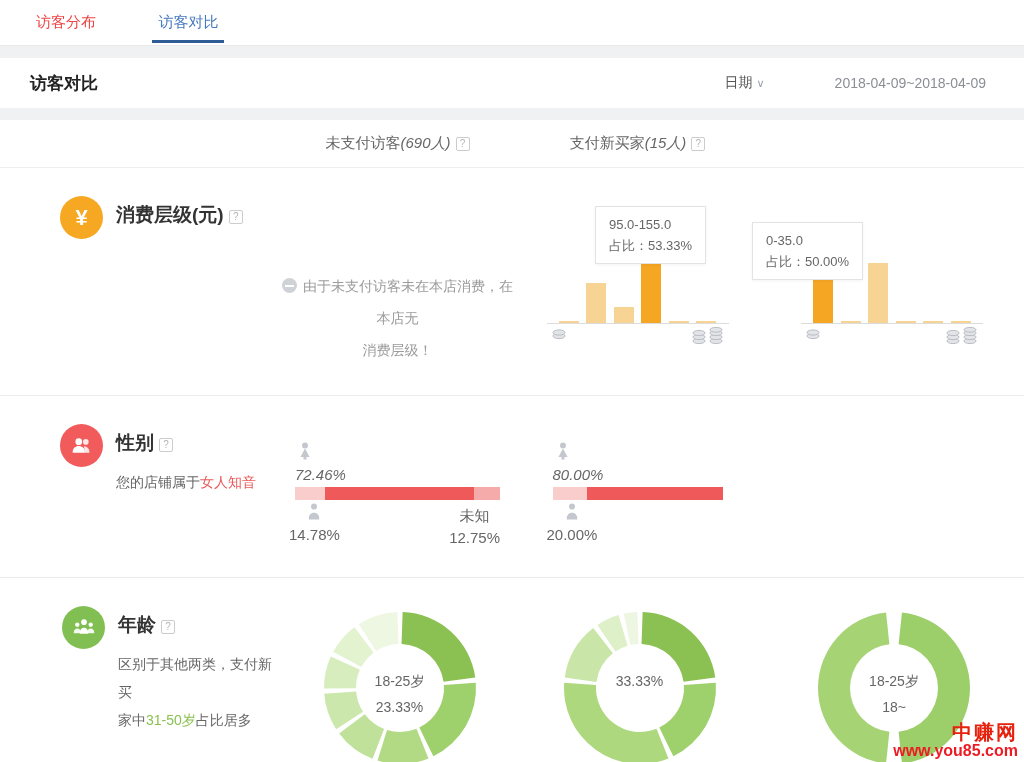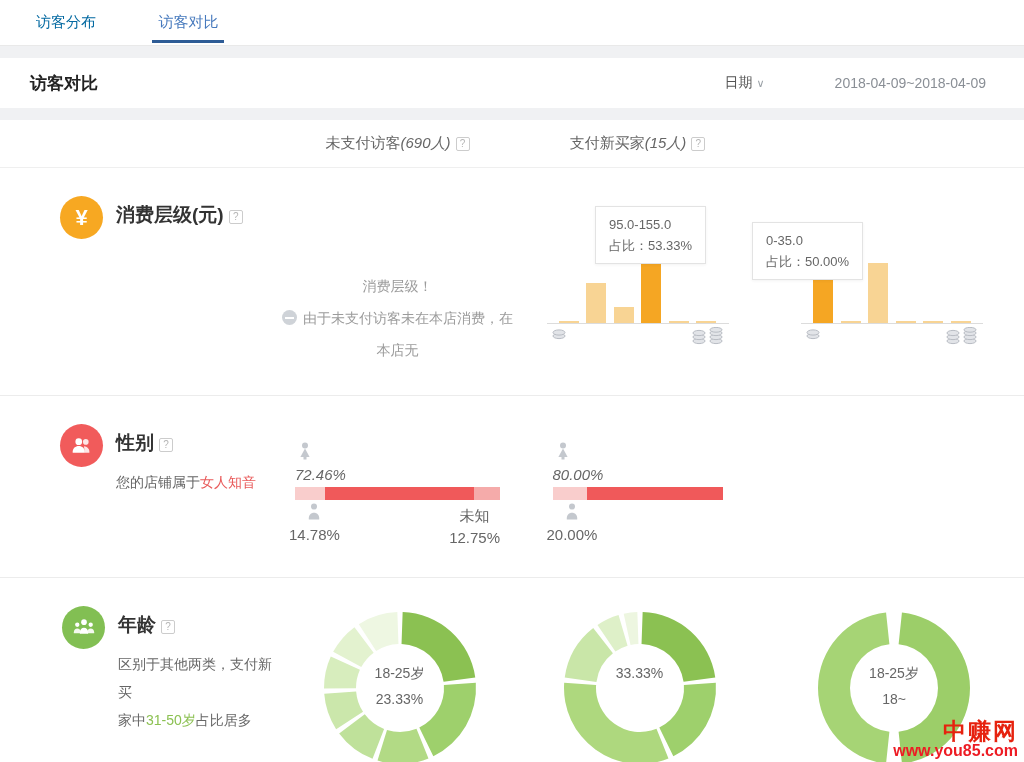--- a/index.html
+++ b/index.html
@@ -4,21 +4,21 @@
 <style>
   * { margin:0; padding:0; box-sizing:border-box; }
   html,body { background:#fff; }
   .page {
     position:relative; width:1024px; height:762px; overflow:hidden;
     background:#fff; font-family:"Liberation Sans","DejaVu Sans",sans-serif; color:#333;
   }
   
   .tabbar { height:46px; padding-left:30px; border-bottom:1px solid #e9e9e9; background:#fff; }
   .tab { display:inline-block; padding:13px 6px 8px; margin-right:46px; font-size:15px;
-         color:#0369a1; cursor:pointer; border-bottom:3px solid transparent; }
+         color:#ef4444; cursor:pointer; border-bottom:3px solid transparent; }
   .tab.active { color:#4679bd; border-bottom-color:#2e5c96; }
   .band { height:12px; background:#f0f1f3; }
   
   .sec-header { height:50px; display:flex; align-items:center; background:#fff; }
   .sec-title { font-size:17px; font-weight:bold; color:#222; margin-left:30px; flex:0 0 auto; }
   .sec-header .spacer { flex:1; }
   .date-picker { font-size:14px; color:#555; margin-right:70px; cursor:pointer; }
   .chev { color:#9aa0a6; font-size:11px; margin-left:4px; }
   .date-value { font-size:14px; color:#8a8f96; margin-right:38px; }
   
@@ -66,25 +66,25 @@
   .g-femblock { text-align:left;font-style:italic; }
   .g-pct { font-size:15px; color:#666; margin-top:2px; }
   .g-bar { display:flex; height:13px; margin-top:4px; overflow:hidden; }
   .g-below { display:flex; justify-content:space-between; margin-top:3px; }
   .g-maleblock { text-align:center; margin-left:-6px; }
   .g-unkblock { text-align:center; font-size:15px; color:#666; line-height:22px; margin-top:2px; }
   
   .row-age { height:184px;padding-left:32px; }
   .donut-wrap { position:relative; width:160px; margin:30px auto 0; cursor:pointer; }
   .donut-wrap svg { display:block; width:160px; height:160px; }
-  .donut-center { position:absolute; left:0; right:0; top:52px; text-align:center;
+  .donut-center { position:absolute; left:0; right:0; top:60px; text-align:center;
                   font-size:14px; color:#666; line-height:26px; }
   
   .watermark { position:absolute; right:6px; bottom:2px; text-align:right; z-index:9; line-height:1.05; }
-  .wm1 { font-size:23px; font-weight:bold; color:#e6220e; letter-spacing:2px; }
+  .wm1 { font-size:20px; font-weight:bold; color:#e6220e; letter-spacing:2px; }
   .wm2 { font-size:16px; font-weight:bold; color:#ed1c24; }
 </style>
 </head>
 <body>
 
 <div class="page">
 
   <div class="tabbar">
     <span class="tab">访客分布</span>
     <span class="tab active">访客对比</span>
@@ -113,22 +113,22 @@
 
   <div class="grid row-consumption">
     <div class="row-label">
       <span class="row-icon orange">
           <span class="yen">¥</span>
         </span>
       <span class="row-title">消费层级(元)</span><span class="help">?</span>
     </div>
     <div class="cons-cell">
       <div class="nodata">
+        <div><span class="minus-ico"></span><span>由于未支付访客未在本店消费，在本店无</span></div>
         <div>消费层级！</div>
-        <div><span class="minus-ico"></span><span>由于未支付访客未在本店消费，在本店无</span></div>
       </div>
     </div>
     <div class="cons-cell">
       <div class="tooltip tt2">
         <div>95.0-155.0</div>
         <div>占比：53.33%</div>
       </div>
       <div class="bars-wrap">
         <div class="bars">
             <div style="height: 2px; background: rgb(248, 212, 148);"></div>

